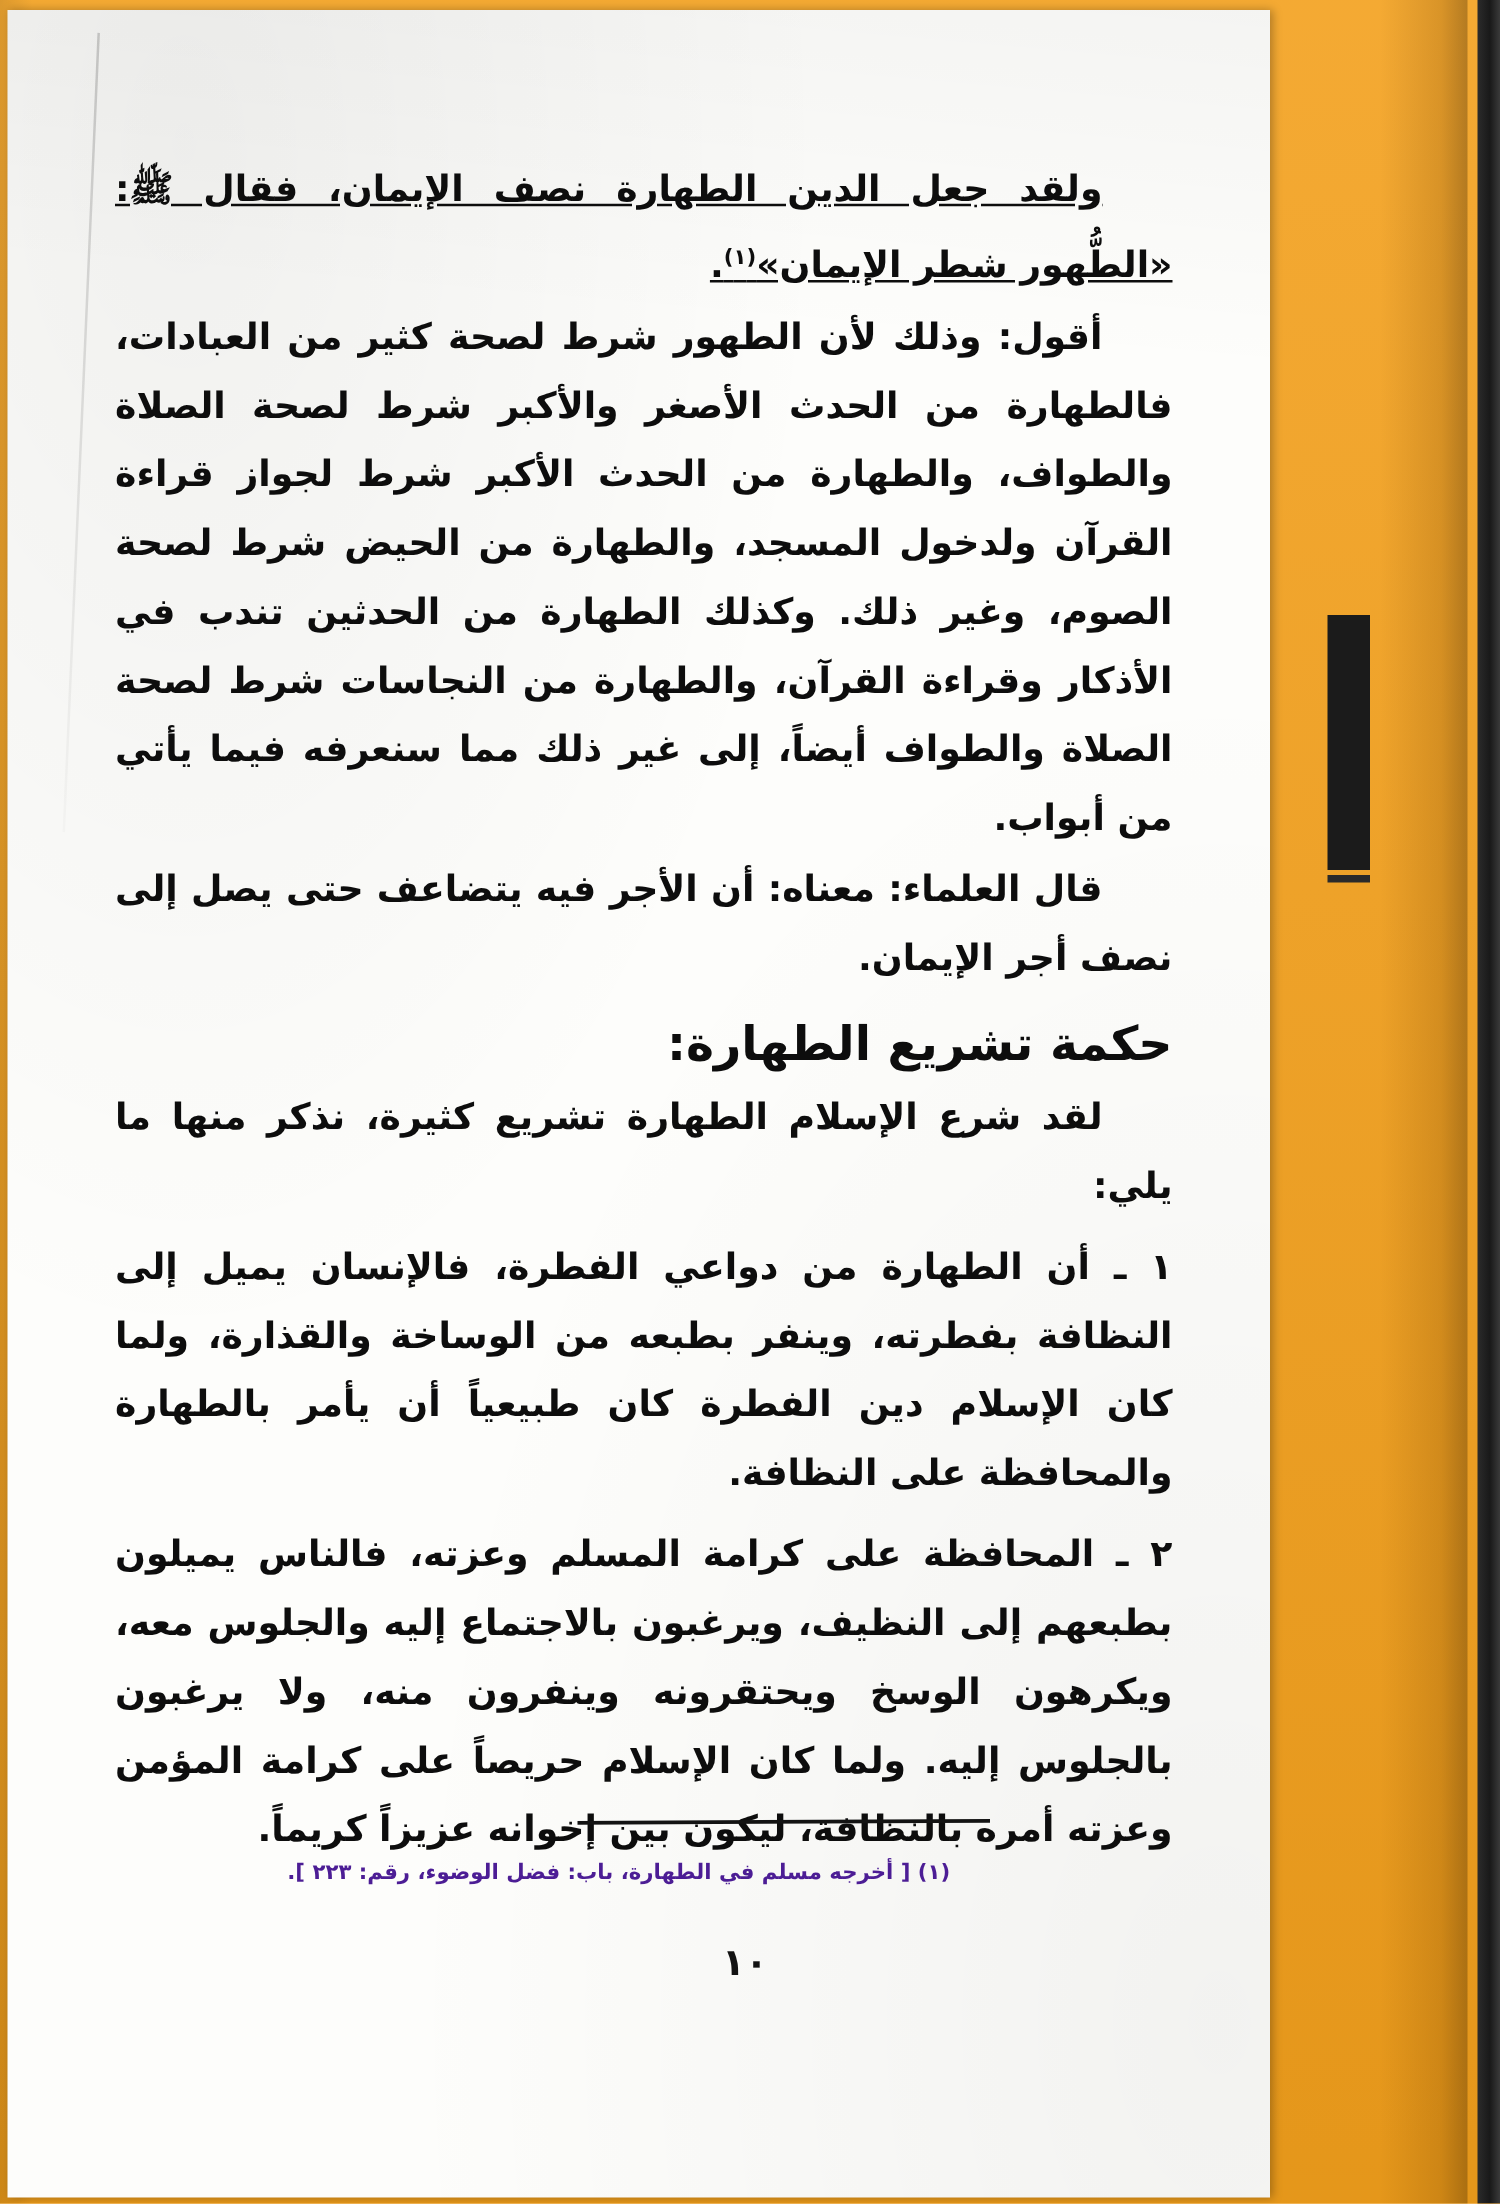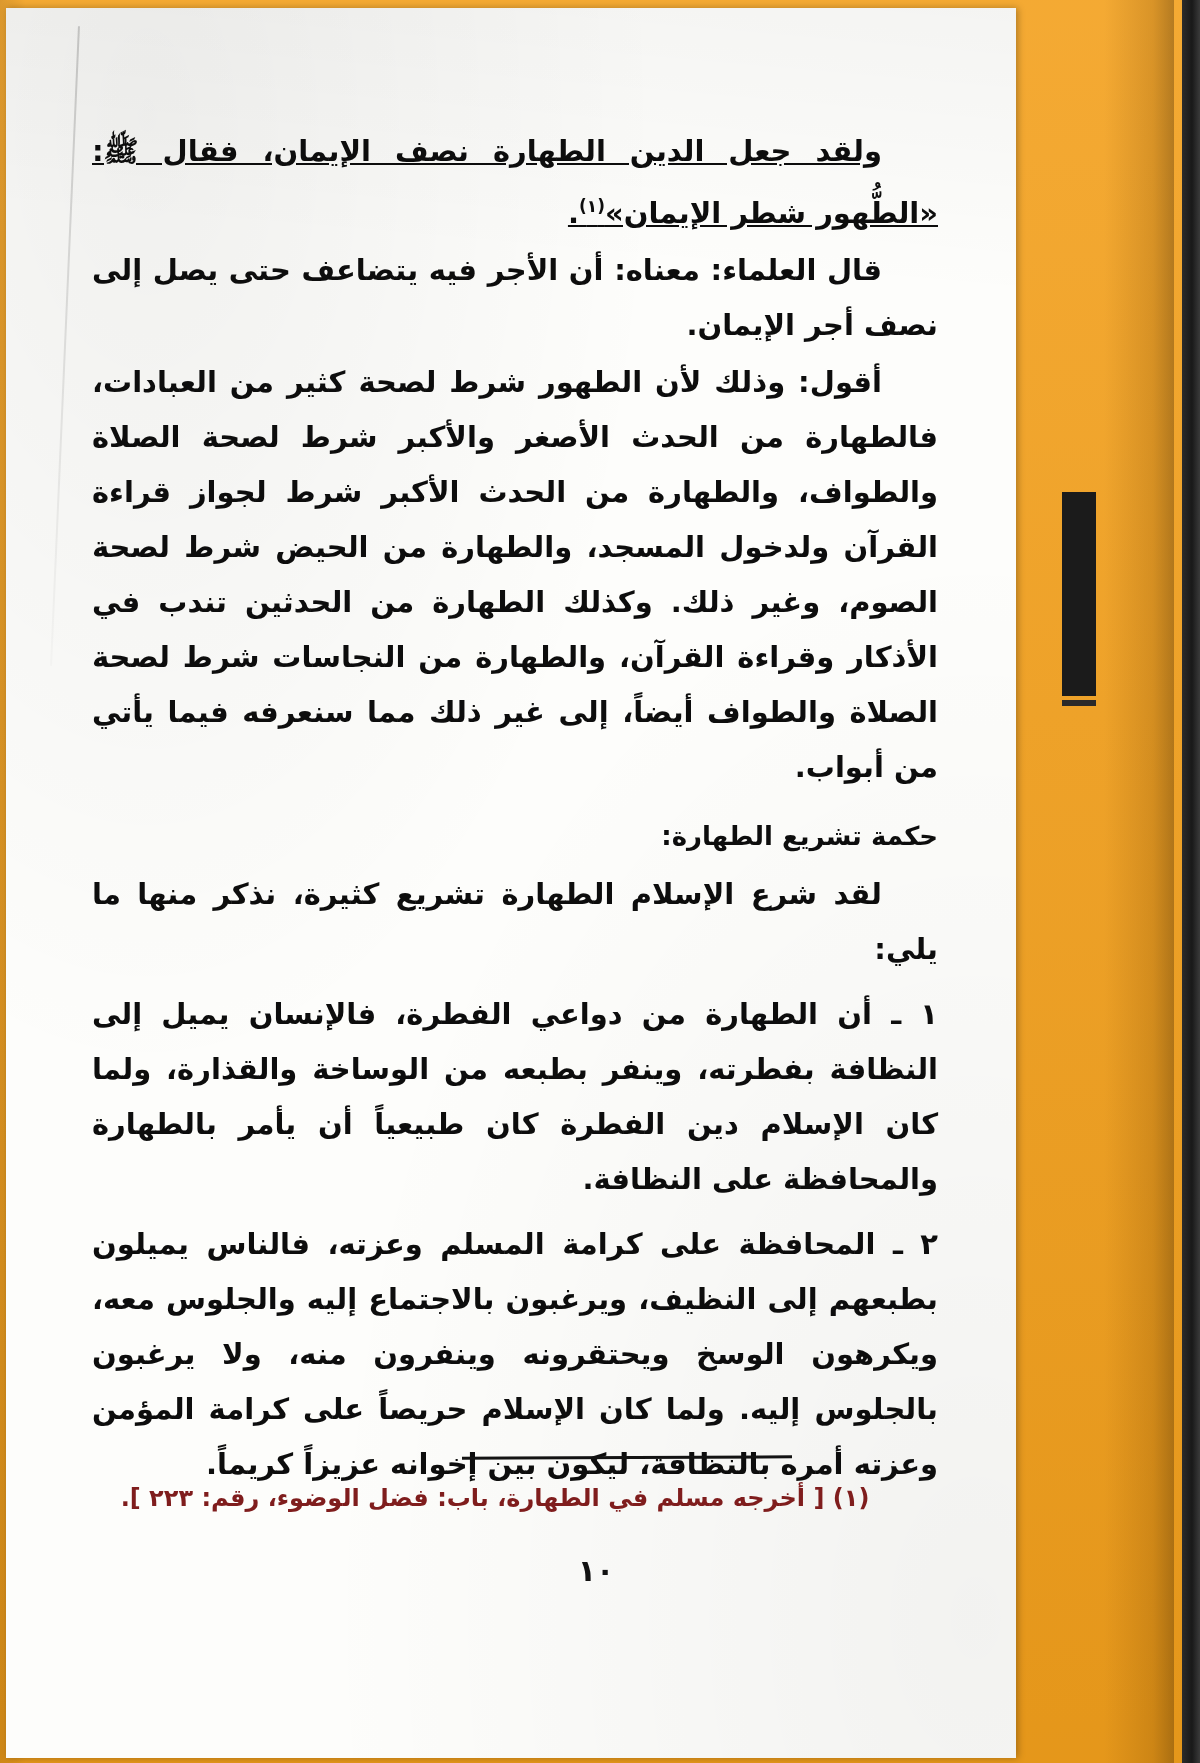--- a/index.html
+++ b/index.html
@@ -118,21 +118,21 @@
   }
   p.para.first {
     text-indent: 56px;
     text-decoration: underline;
   }
   p.para.indent {
     text-indent: 56px;
   }
   h2.section-heading {
     margin: 16px 0 6px 0;
-    font-size: 26px;
+    font-size: 38px;
     line-height: 50px;
     font-weight: 800;
     text-align: right;
     letter-spacing: 0px;
   }
   .numbered {
     margin: 10px 0 4px 0;
     font-size: 29px;
     line-height: 55px;
     font-weight: 600;
@@ -153,24 +153,24 @@
     direction: rtl;
   }
   .footnote-rule {
     width: 330px;
     height: 3px;
     background: #131313;
     margin: 0 146px 22px auto;
     transform: rotate(-0.25deg);
   }
   .footnote-text {
-    font-size: 24px;
+    font-size: 17px;
     line-height: 34px;
     font-weight: 600;
-    color: #7f1d1d;
+    color: #4c1d95;
     text-align: center;
     padding-right: 40px;
   }
 
   
   .folio {
     position: absolute;
     right: 0;
     left: 0;
     top: 1545px;
@@ -194,23 +194,23 @@
   <div class="spine-gap"></div>
 
   <div class="page">
     <div class="page-grain"></div>
     <div class="crease"></div>
 
     <div class="text-col">
 
       <p class="para first"><span>ولقد جعل الدين الطهارة نصف الإيمان، فقال ﷺ: «الطُّهور شطر الإيمان»</span><sup class="fn-ref">(١)</sup><span>.</span></p>
 
+      <p class="para indent">أقول: وذلك لأن الطهور شرط لصحة كثير من العبادات، فالطهارة من الحدث الأصغر والأكبر شرط لصحة الصلاة والطواف، والطهارة من الحدث الأكبر شرط لجواز قراءة القرآن ولدخول المسجد، والطهارة من الحيض شرط لصحة الصوم، وغير ذلك. وكذلك الطهارة من الحدثين تندب في الأذكار وقراءة القرآن، والطهارة من النجاسات شرط لصحة الصلاة والطواف أيضاً، إلى غير ذلك مما سنعرفه فيما يأتي من أبواب.</p>
+
       <p class="para indent">قال العلماء: معناه: أن الأجر فيه يتضاعف حتى يصل إلى نصف أجر الإيمان.</p>
-
-      <p class="para indent">أقول: وذلك لأن الطهور شرط لصحة كثير من العبادات، فالطهارة من الحدث الأصغر والأكبر شرط لصحة الصلاة والطواف، والطهارة من الحدث الأكبر شرط لجواز قراءة القرآن ولدخول المسجد، والطهارة من الحيض شرط لصحة الصوم، وغير ذلك. وكذلك الطهارة من الحدثين تندب في الأذكار وقراءة القرآن، والطهارة من النجاسات شرط لصحة الصلاة والطواف أيضاً، إلى غير ذلك مما سنعرفه فيما يأتي من أبواب.</p>
 
       <h2 class="section-heading">حكمة تشريع الطهارة:</h2>
 
       <p class="para indent">لقد شرع الإسلام الطهارة تشريع كثيرة، نذكر منها ما يلي:</p>
 
       <div class="numbered"><span>١ ـ</span> <span>أن الطهارة من دواعي الفطرة، فالإنسان يميل إلى النظافة بفطرته، وينفر بطبعه من الوساخة والقذارة، ولما كان الإسلام دين الفطرة كان طبيعياً أن يأمر بالطهارة والمحافظة على النظافة.</span></div>
 
       <div class="numbered"><span>٢ ـ</span> <span>المحافظة على كرامة المسلم وعزته، فالناس يميلون بطبعهم إلى النظيف، ويرغبون بالاجتماع إليه والجلوس معه، ويكرهون الوسخ ويحتقرونه وينفرون منه، ولا يرغبون بالجلوس إليه. ولما كان الإسلام حريصاً على كرامة المؤمن وعزته أمره بالنظافة، ليكون بين إخوانه عزيزاً كريماً.</span></div>
 
 

